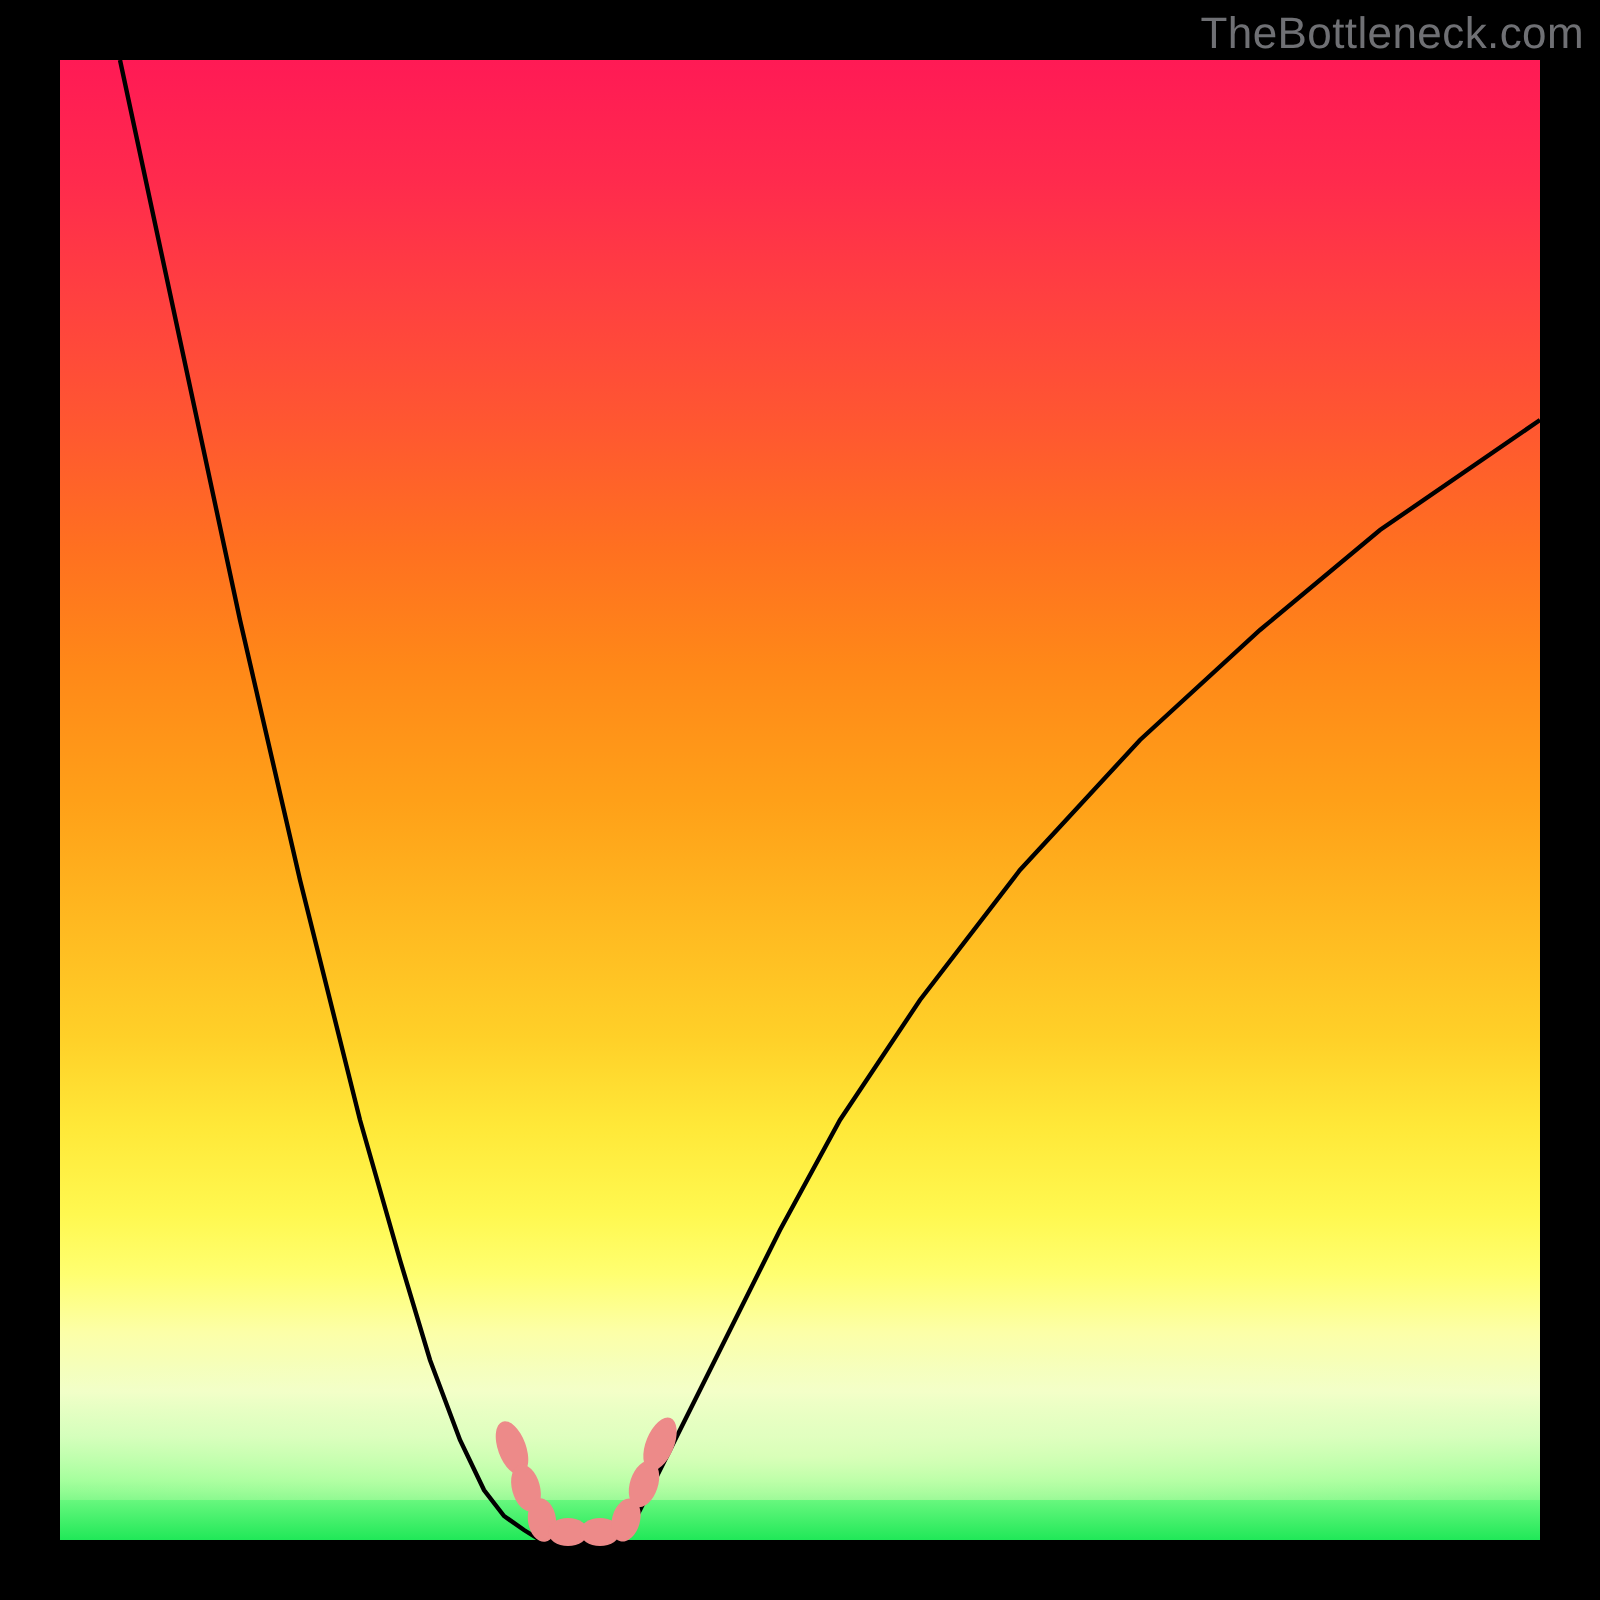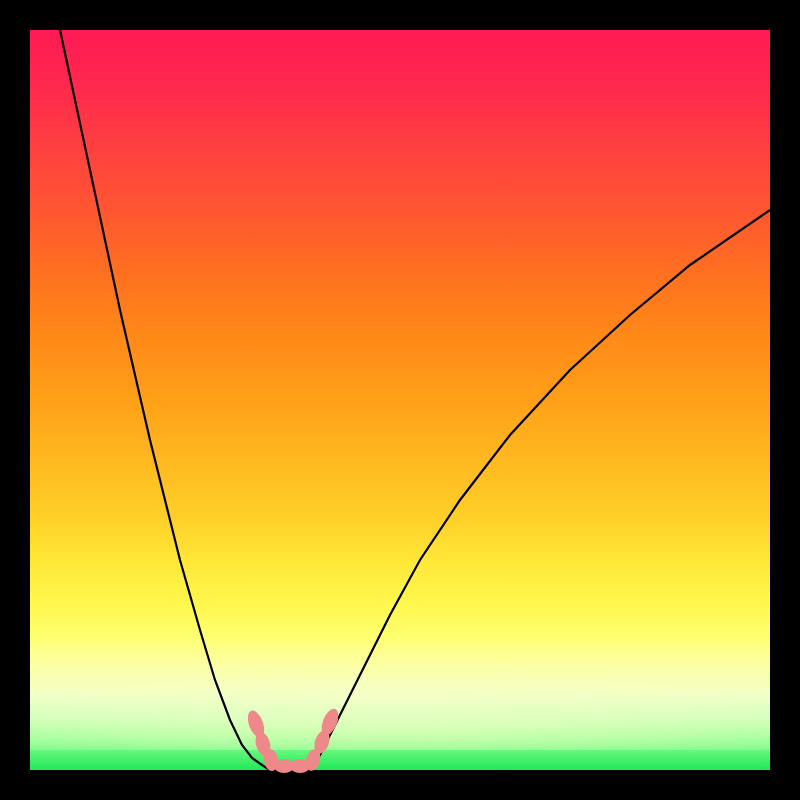--- a/index.html
+++ b/index.html
@@ -87,13 +87,14 @@
         <ellipse cx="233" cy="714" rx="7" ry="12" transform="rotate(-15 233 714)" fill="#ed8a89"></ellipse>
         <ellipse cx="241" cy="730" rx="7" ry="11" transform="rotate(-8 241 730)" fill="#ed8a89"></ellipse>
         <ellipse cx="254" cy="736" rx="10" ry="7" transform="rotate(0 254 736)" fill="#ed8a89"></ellipse>
         <ellipse cx="270" cy="736" rx="10" ry="7" transform="rotate(0 270 736)" fill="#ed8a89"></ellipse>
         <ellipse cx="283" cy="730" rx="7" ry="11" transform="rotate(15 283 730)" fill="#ed8a89"></ellipse>
         <ellipse cx="292" cy="712" rx="7" ry="12" transform="rotate(18 292 712)" fill="#ed8a89"></ellipse>
         <ellipse cx="300" cy="692" rx="7" ry="14" transform="rotate(22 300 692)" fill="#ed8a89"></ellipse>
       </g>
   </svg>
 
+  <div class="watermark">TheBottleneck.com</div>
 </div>
 
 </body></html>

